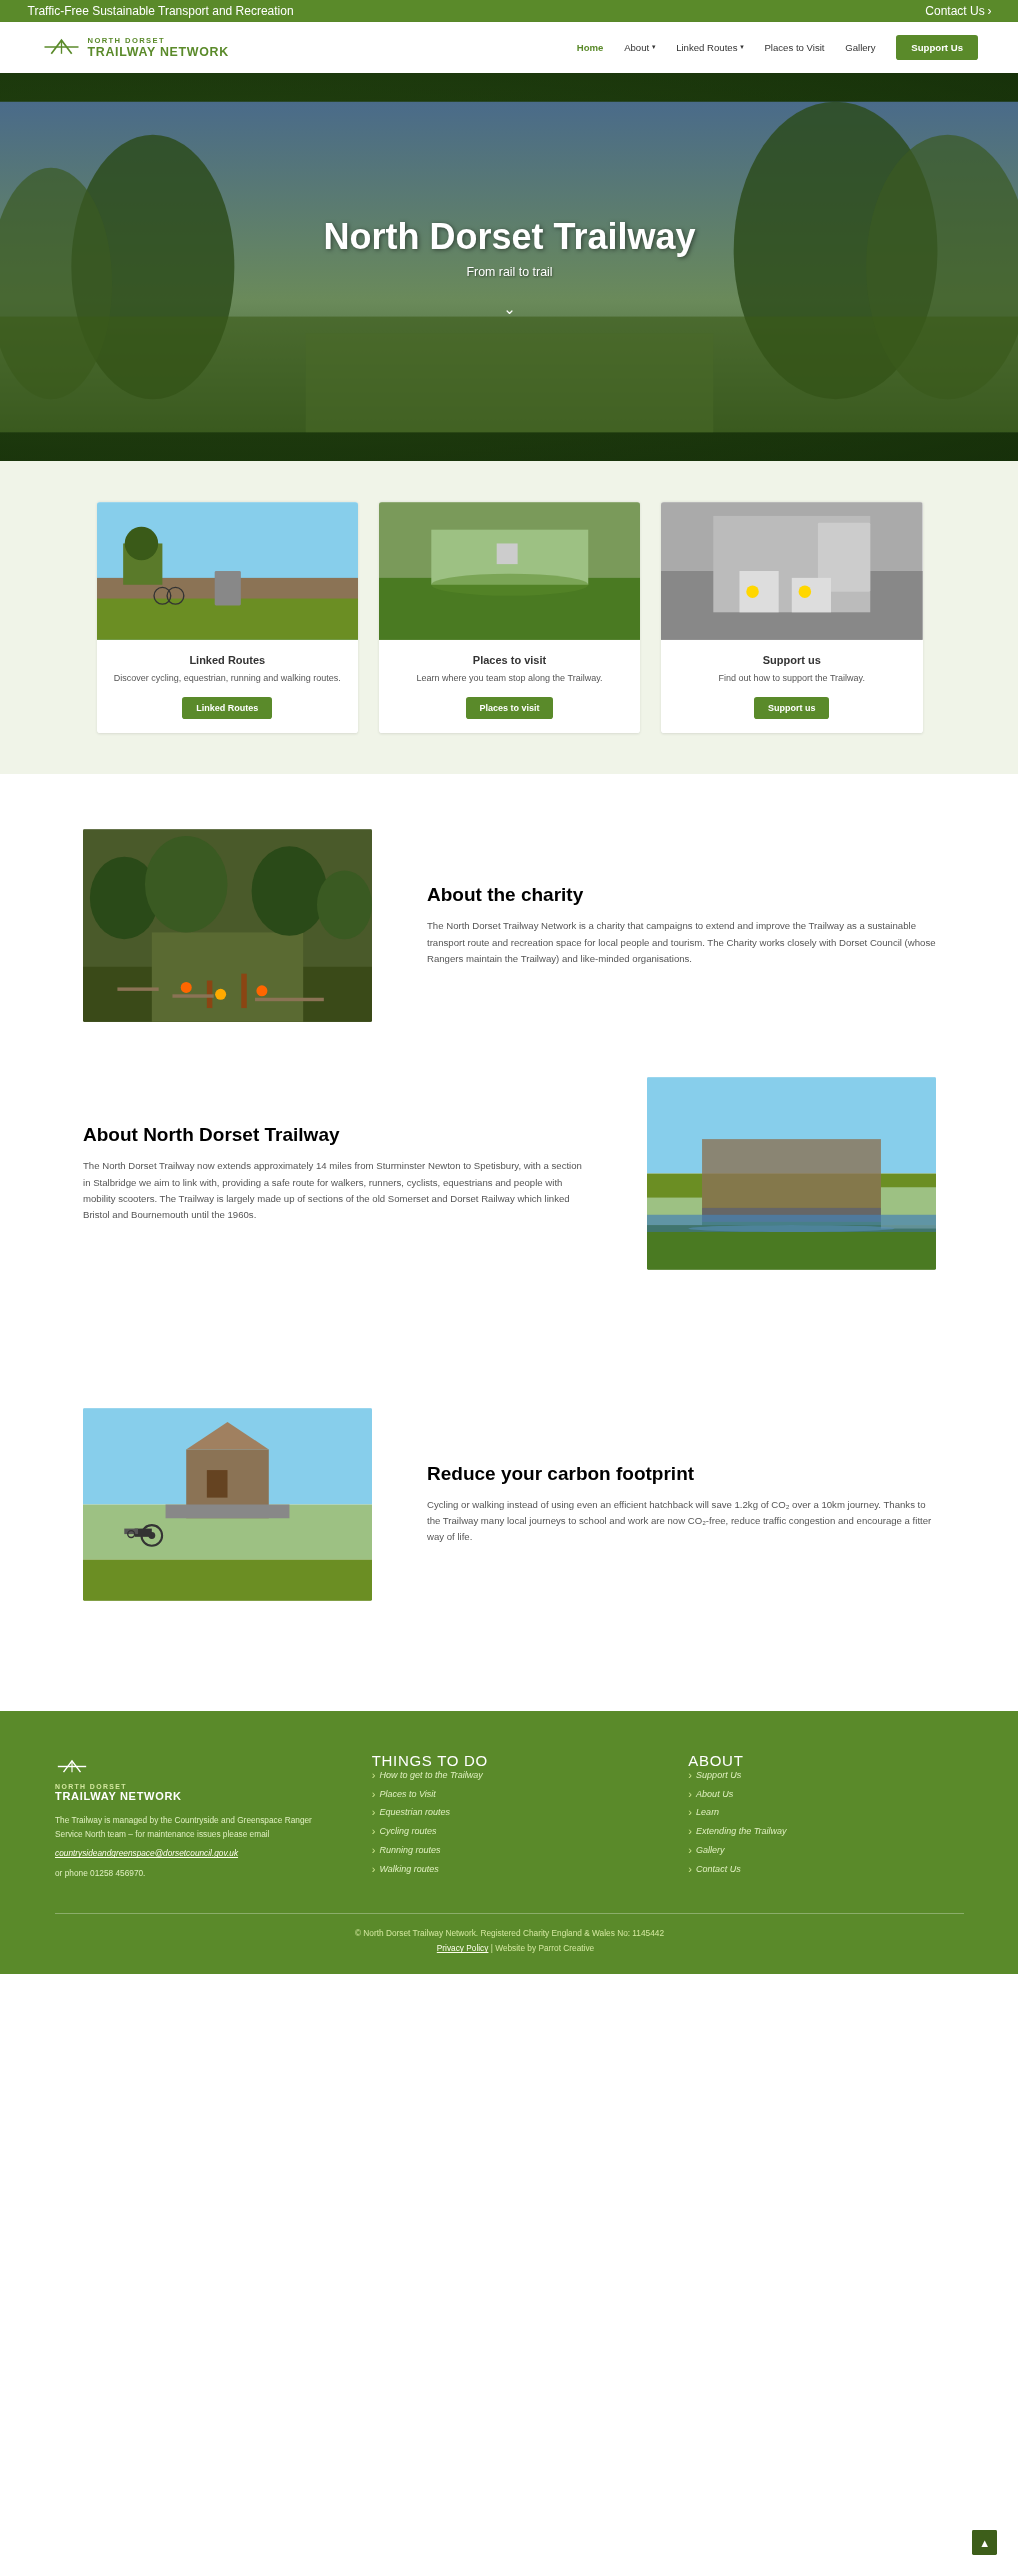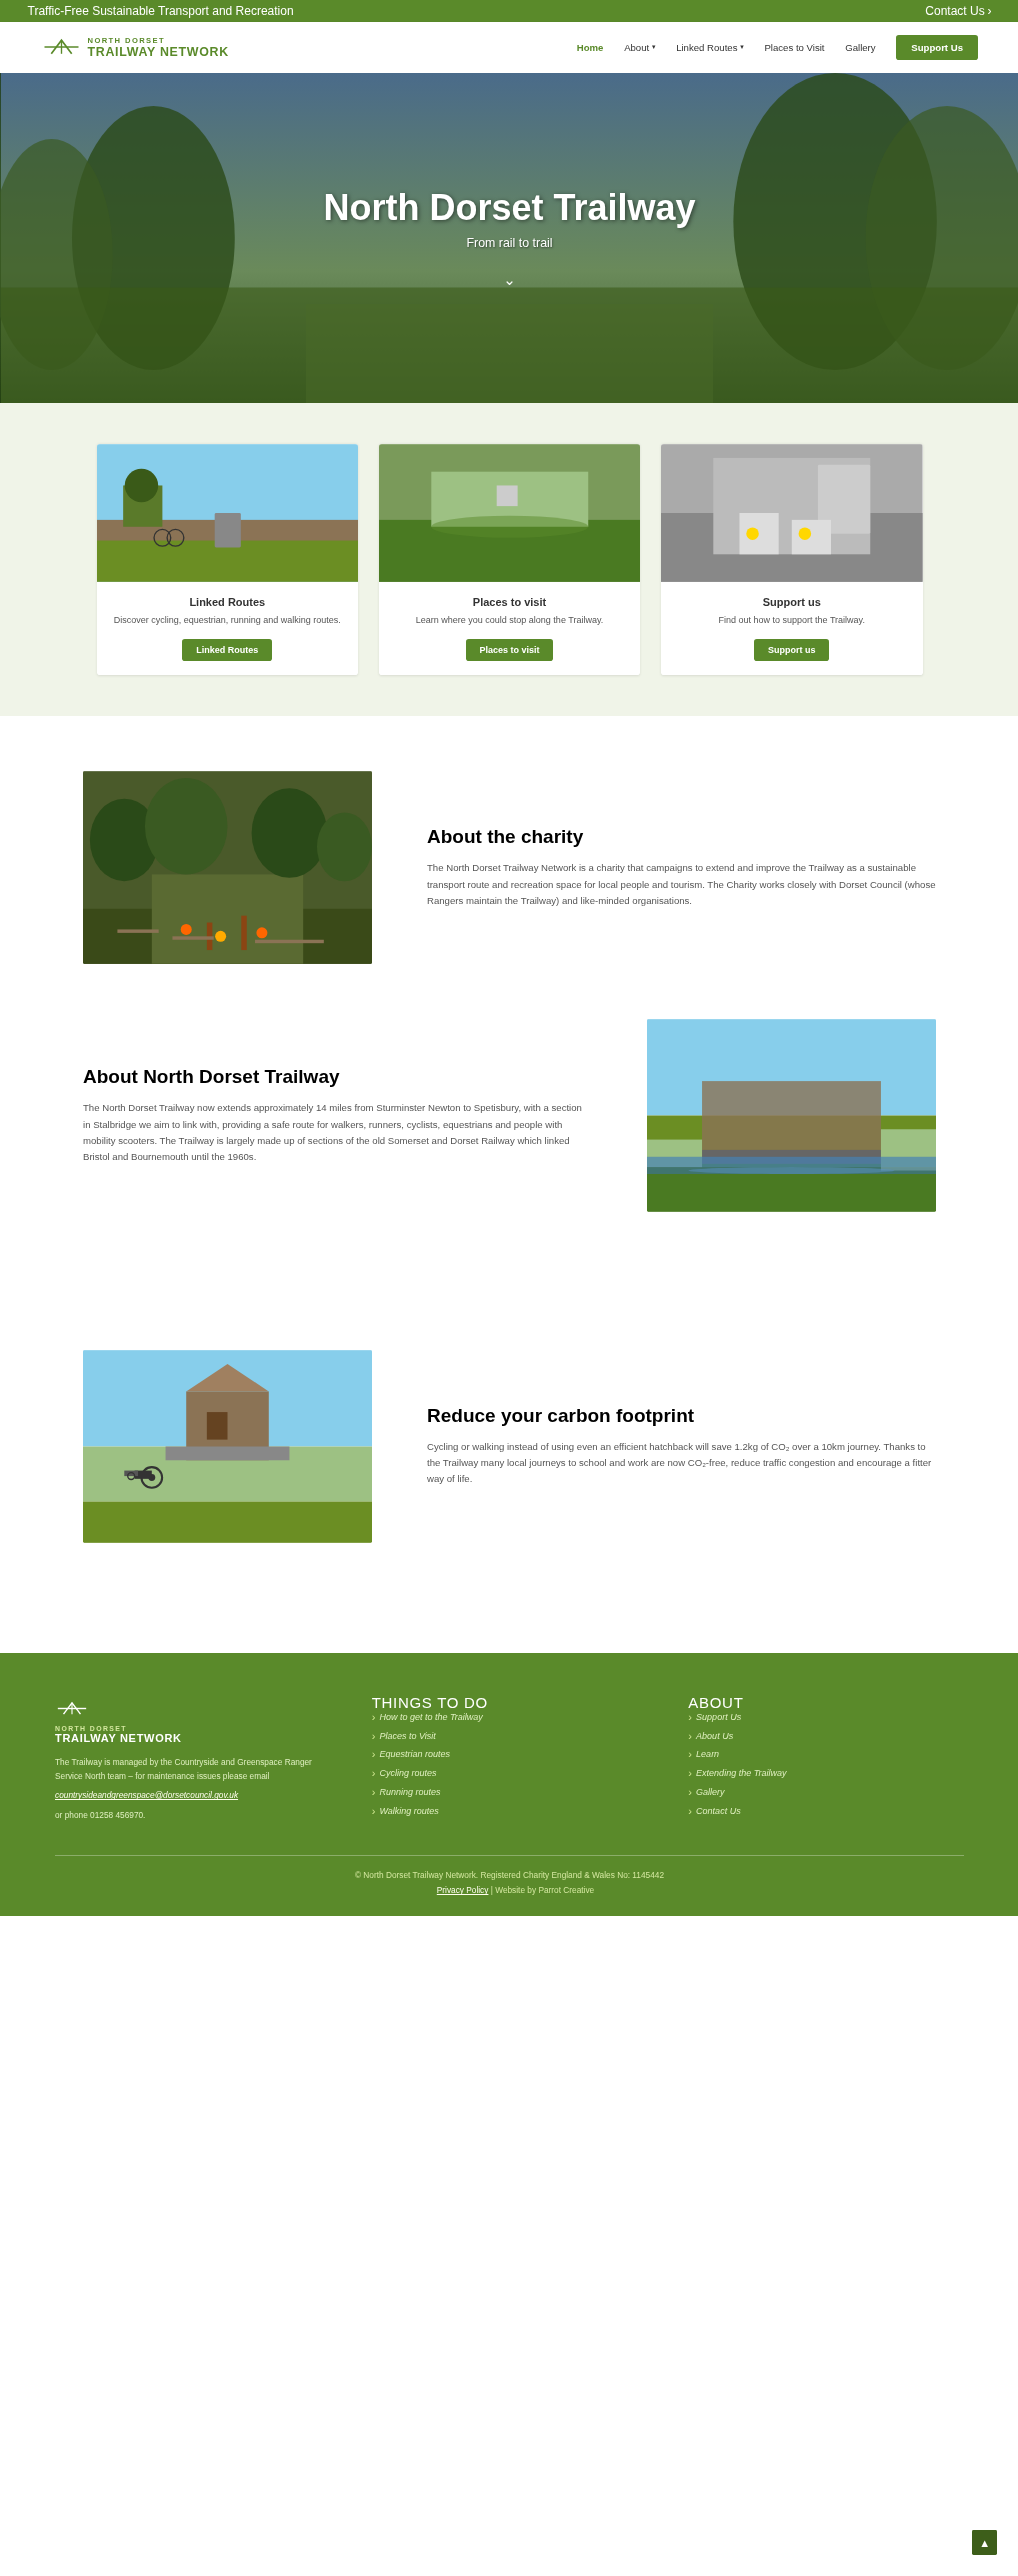--- a/index.html
+++ b/index.html
@@ -40,21 +40,21 @@
       font-size: 9.6px;
       border-radius: 2.8px;
       cursor: pointer;
       font-weight: bold;
     }
 
     
     .hero {
       position: relative;
       width: 100%;
-      height: 330px;
+      height: 388px;
       background: linear-gradient(rgba(0,0,0,0.3), rgba(0,0,0,0.4)), 
         repeating-linear-gradient(45deg, #3a6b1a 0px, #4a7a22 6.9px, #2d5514 6.9px, #3a6b1a 13.8px);
       background-size: cover;
       display: flex;
       flex-direction: column;
       align-items: center;
       justify-content: center;
       color: #fff;
       text-align: center;
     }
@@ -287,21 +287,21 @@
           <rect width="100%" height="100%" fill="#7a9a5a"></rect>
           <rect y="55%" width="100%" height="45%" fill="#4a7a22"></rect>
           <rect x="20%" y="20%" width="60%" height="40%" fill="#9DC183"></rect>
           <polygon points="35%,20% 50%,8% 65%,20%" fill="#888"></polygon>
           <rect x="45%" y="30%" width="8%" height="15%" fill="#ccc"></rect>
           <ellipse cx="50%" cy="60%" rx="30%" ry="8%" fill="#5a8a2a" opacity="0.5"></ellipse>
         </svg>
       </div>
       <div class="card-body">
         <h3>Places to visit</h3>
-        <p>Learn where you could stop along the Trailway.</p>
+        <p>Learn where you team stop along the Trailway.</p>
         <button class="btn-green">Places to visit</button>
       </div>
     </div>
 
     <div class="feature-card">
       <div class="card-img-placeholder">
         <svg width="100%" height="138" xmlns="http://www.w3.org/2000/svg" viewBox="0 0 380 200">
           <rect width="100%" height="100%" fill="#aaa"></rect>
           <rect y="50%" width="100%" height="50%" fill="#888"></rect>
           <rect x="20%" y="10%" width="60%" height="70%" fill="#bbb"></rect>

